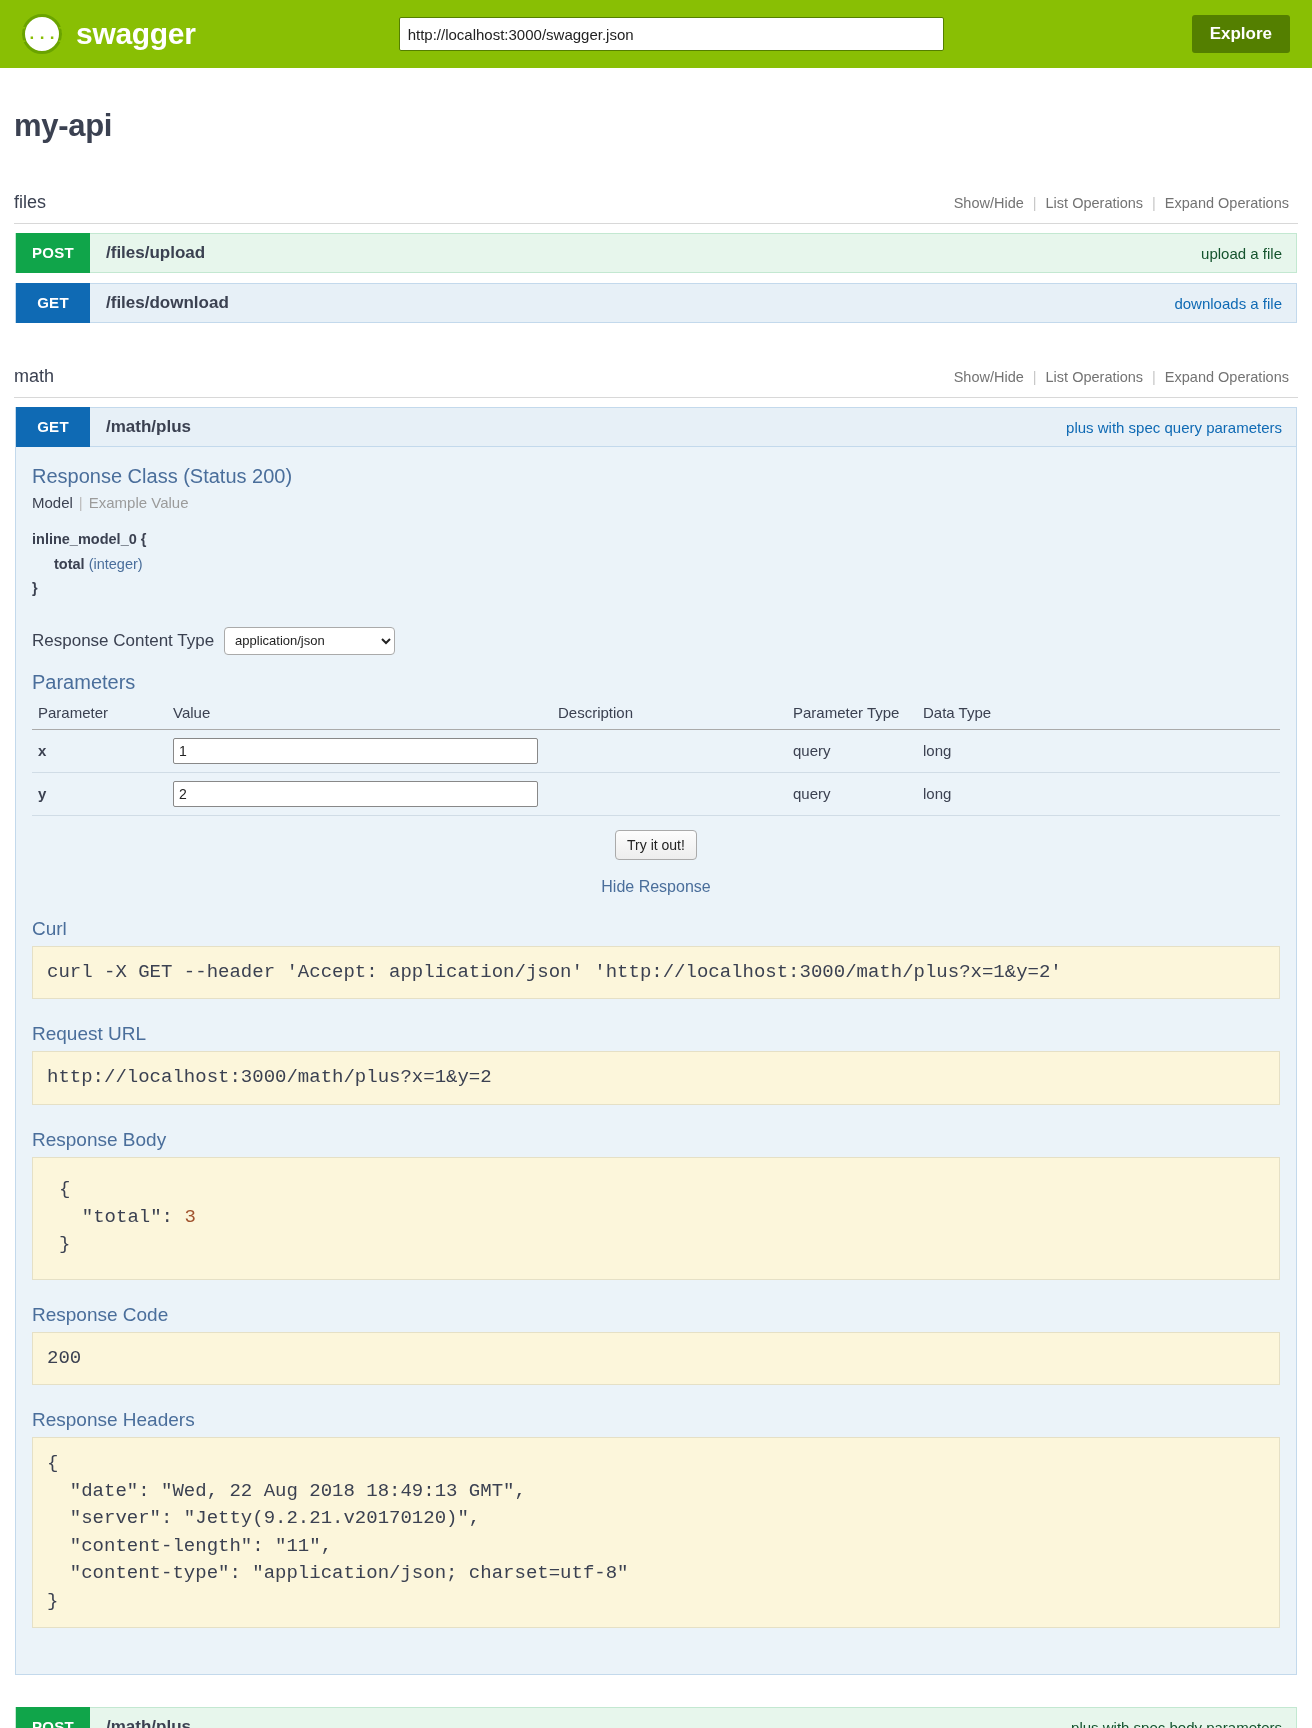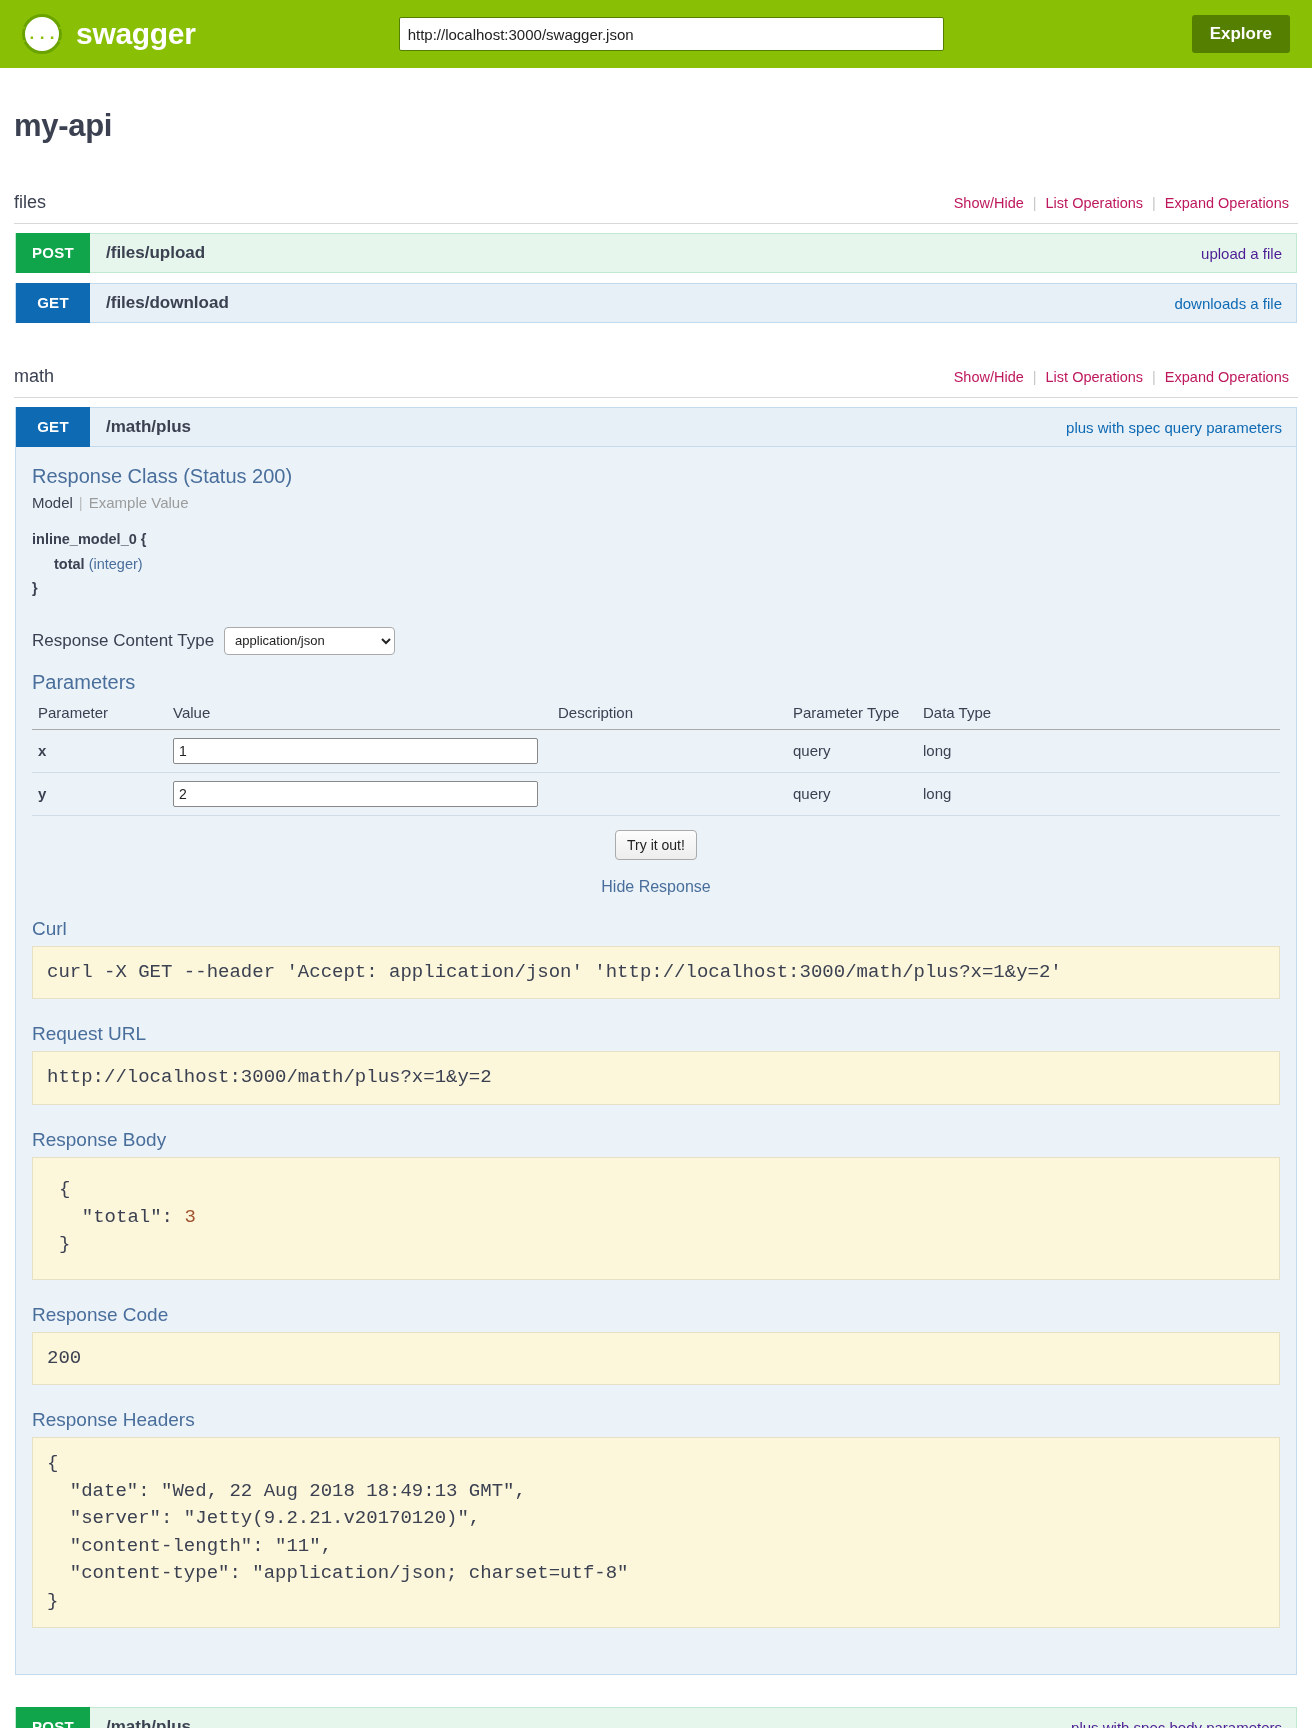--- a/index.html
+++ b/index.html
@@ -86,21 +86,21 @@
     font-weight: normal;
     color: #3b4151;
     text-align: center;
   }
   .resource-links {
     margin-left: auto;
     font-size: 14.5px;
     color: #4a6e9b;
   }
   .resource-links a {
-    color: #be185d;
+    color: #737373;
     text-decoration: none;
     padding: 0 9px;
     cursor: pointer;
   }
   .resource-links .sep { color: #c6c6c6; }
 
   
   .op {
     margin-bottom: 8px;
     border: 1px solid transparent;
@@ -128,21 +128,21 @@
     color: #3b4151;
     padding-left: 16px;
   }
   .op-summary {
     margin-left: auto;
     font-size: 15px;
   }
 
   .op.post .op-head { background: #e7f6ec; border: 1px solid #c3e8d1; }
   .op.post .method { background: #10a54a; }
-  .op.post .op-summary { color: #4c1d95; }
+  .op.post .op-summary { color: #14532d; }
 
   .op.get .op-head { background: #e7f0f7; border: 1px solid #c3d9ec; }
   .op.get .method { background: #0f6ab4; }
   .op.get .op-summary { color: #0f6ab4; }
 
   .op-body {
     border: 1px solid #c3d9ec;
     border-top: none;
     background: #ebf3f9;
     padding: 18px 16px 22px 16px;

